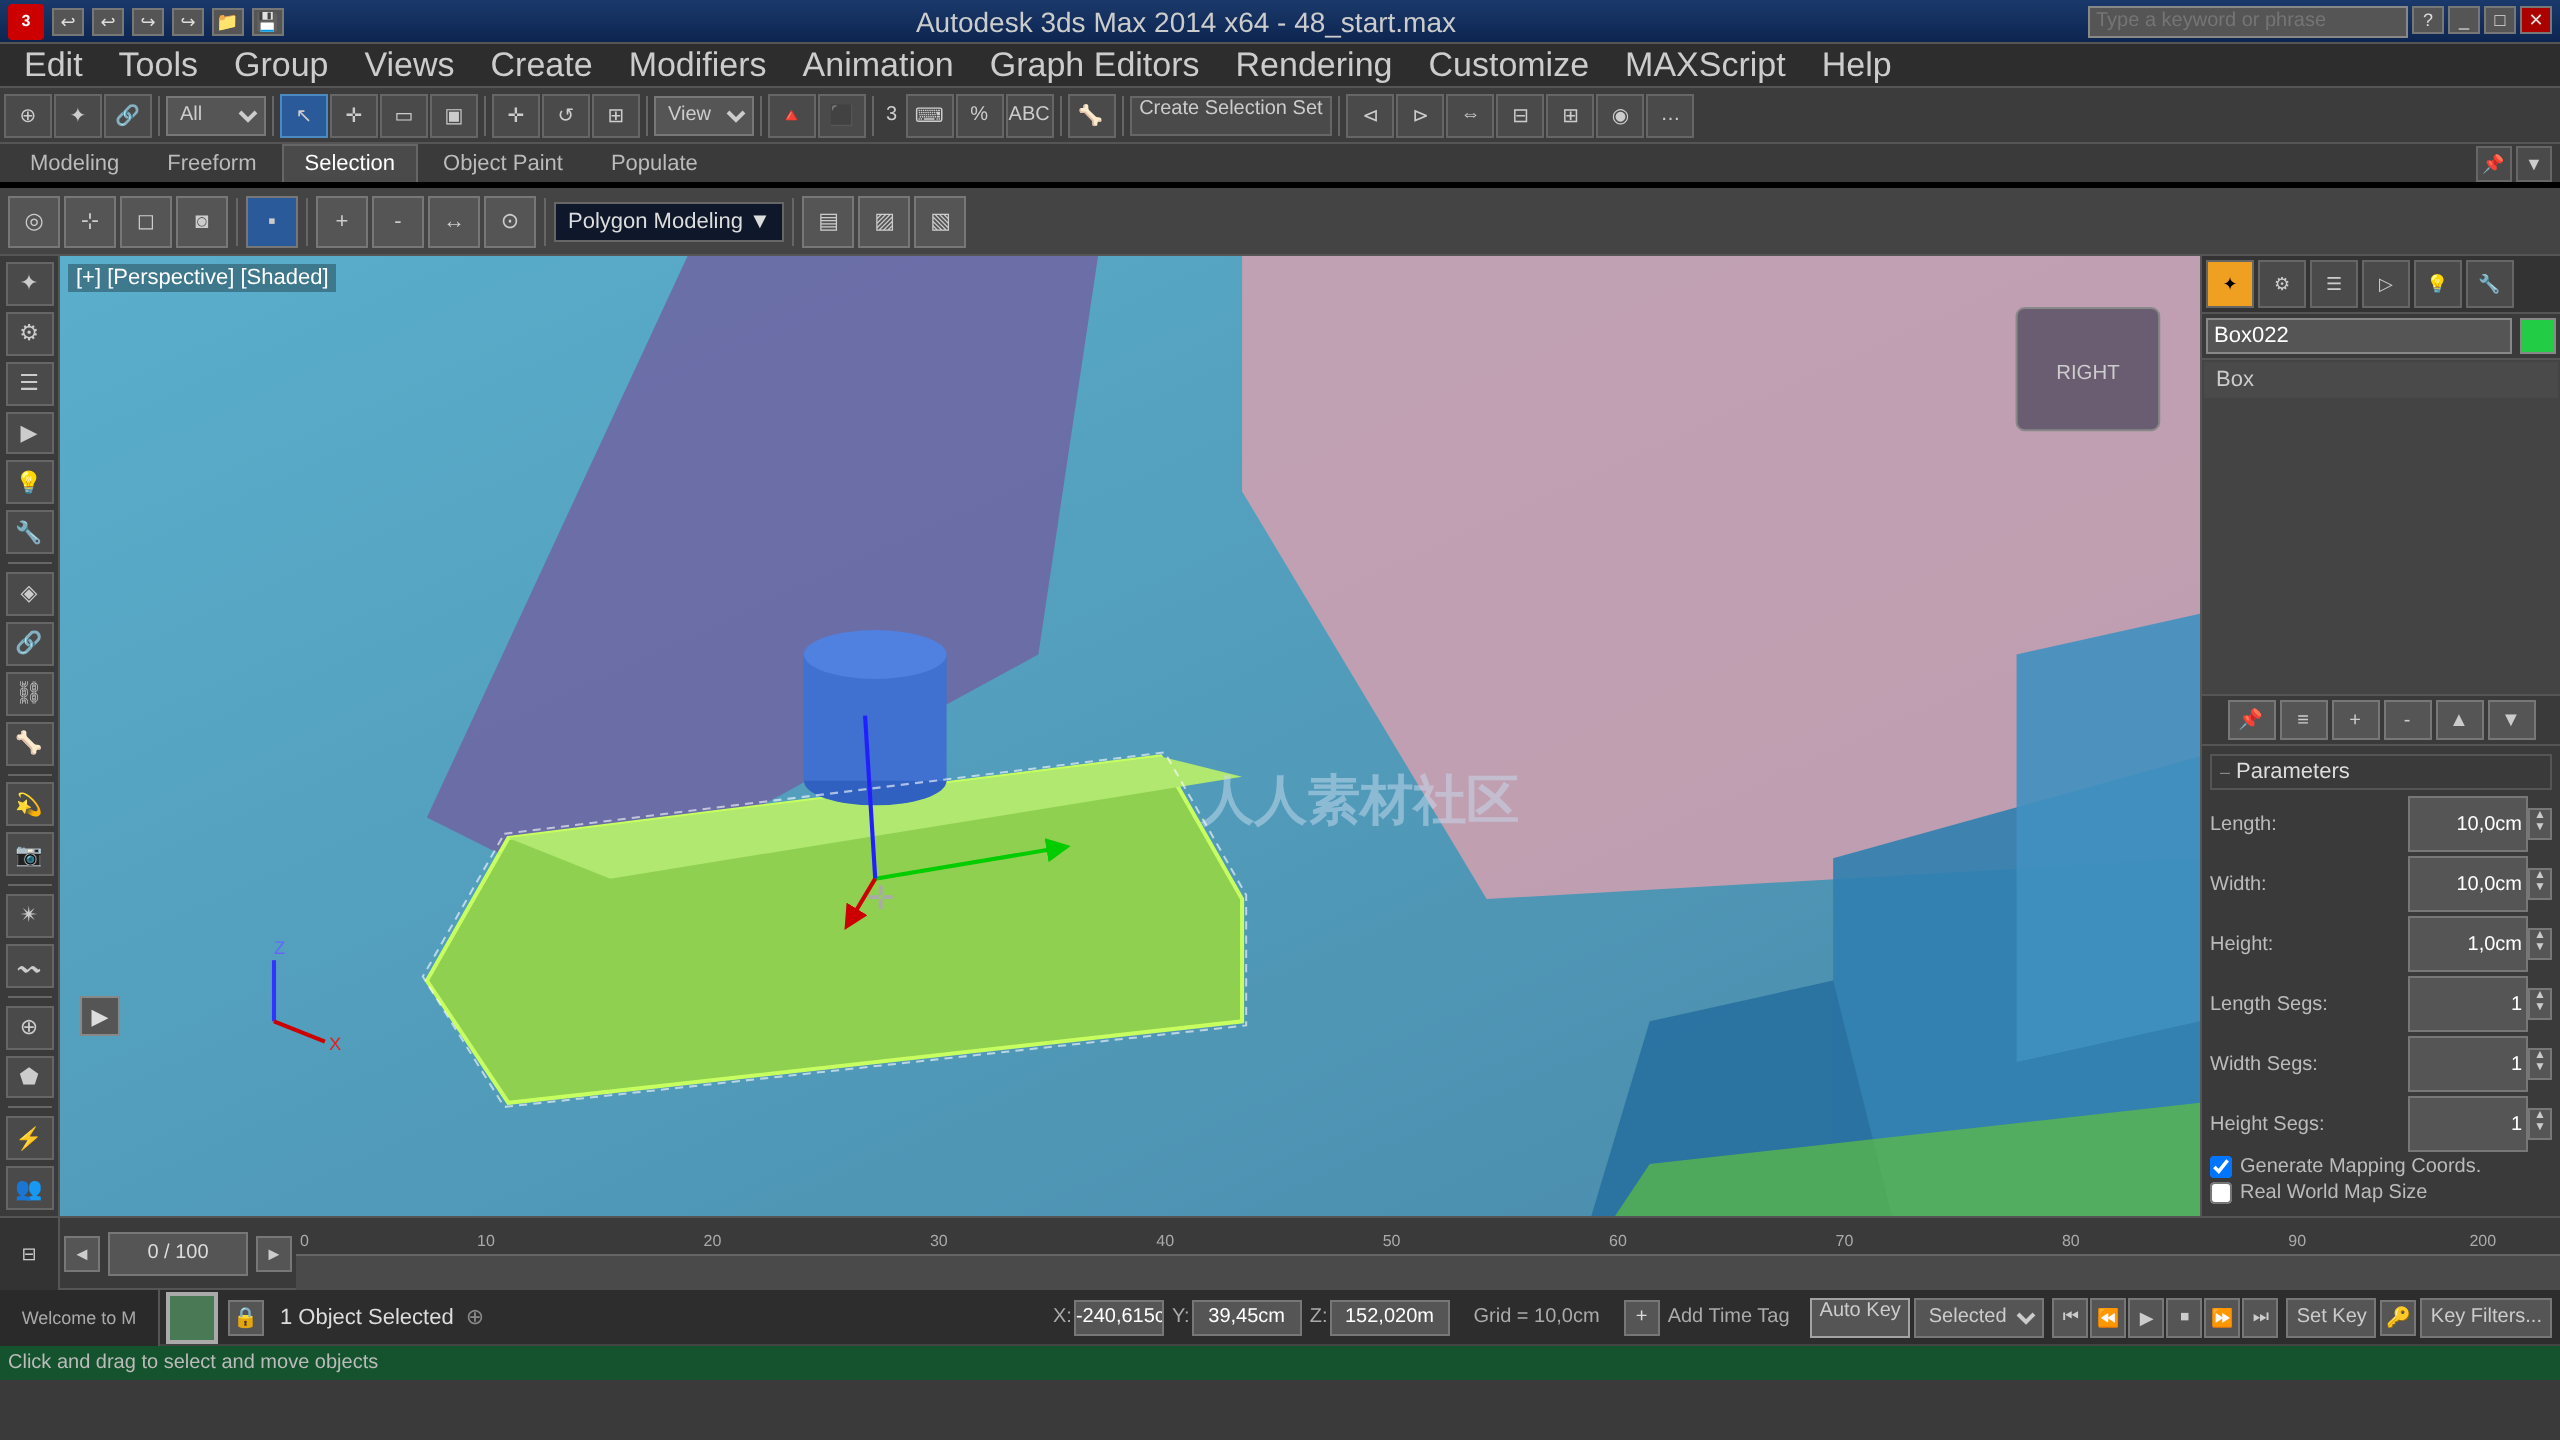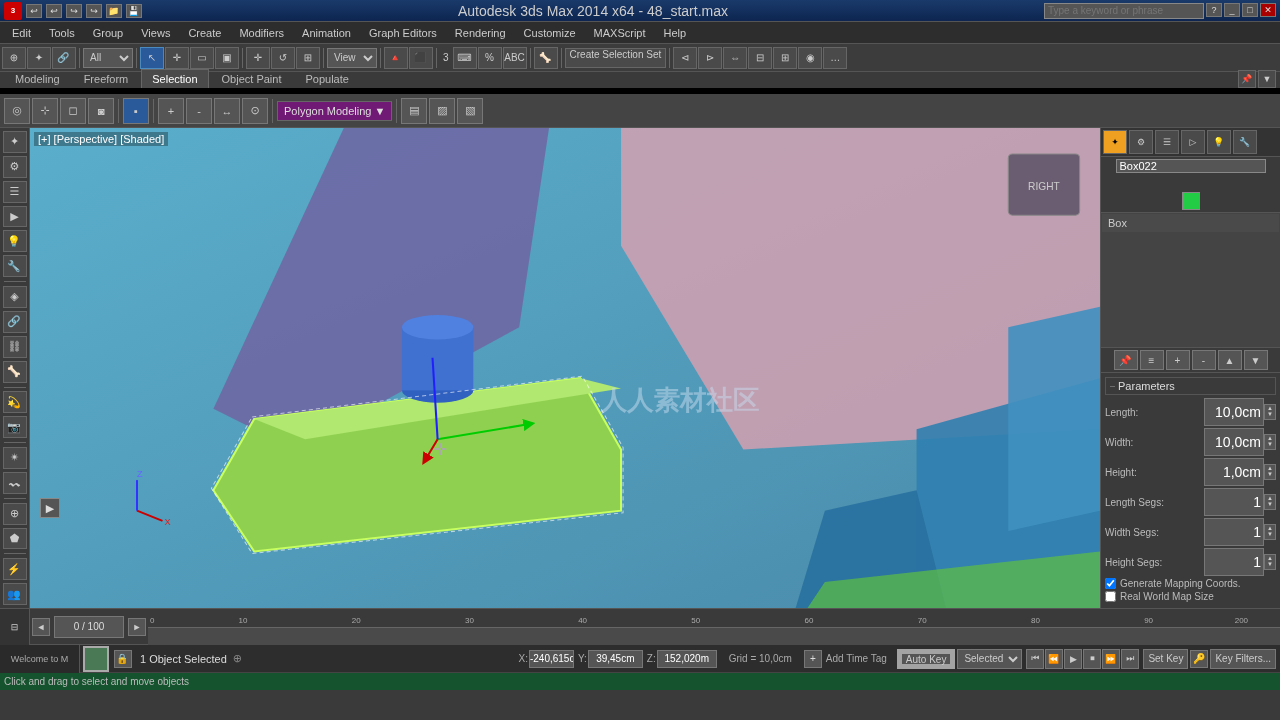--- a/index.html
+++ b/index.html
@@ -16,51 +16,51 @@
     #titlebar-controls { display: flex; gap: 2px; }
     .titlebar-btn { width: 16px; height: 14px; background: #555; border: 1px solid #777; display: flex; align-items: center; justify-content: center; font-size: 9px; cursor: pointer; color: #ddd; }
     .titlebar-btn.close { background: #a00; }
     .title-logo { width: 18px; height: 18px; background: #c00; border-radius: 2px; display: flex; align-items: center; justify-content: center; font-size: 8px; font-weight: bold; color: white; }
 
     
     #menubar {
       height: 22px; background: #2d2d2d; display: flex; align-items: center;
       border-bottom: 1px solid #555; padding: 0 4px; gap: 2px;
     }
-    .menu-item { padding: 2px 8px; color: #ccc; cursor: pointer; font-size: 11px; }
+    .menu-item { padding: 2px 8px; color: #ccc; cursor: pointer; font-size: 17px; }
 
     
     #toolbar1 {
       height: 28px; background: #3c3c3c; display: flex; align-items: center;
       border-bottom: 1px solid #555; padding: 0 2px; gap: 1px;
     }
     .tb-sep { width: 1px; height: 20px; background: #666; margin: 0 2px; }
     .tb-btn { width: 24px; height: 22px; background: #4a4a4a; border: 1px solid #666; display: flex; align-items: center; justify-content: center; cursor: pointer; color: #ccc; font-size: 10px; }
     .tb-btn.active { background: #2a5a9a; border-color: #4a8ac0; }
     .tb-dropdown { height: 20px; background: #555; border: 1px solid #777; color: #ccc; font-size: 10px; padding: 0 2px; cursor: pointer; }
     .tb-label { color: #ccc; font-size: 10px; padding: 0 3px; }
     .tb-wide-btn { height: 20px; background: #4a4a4a; border: 1px solid #666; color: #ccc; font-size: 10px; padding: 0 4px; cursor: pointer; white-space: nowrap; }
 
     
     #ribbon-tabs {
       height: 22px; background: #3a3a3a; display: flex; align-items: flex-end;
-      border-bottom: 6px solid #000000; padding: 0 4px;
+      border-bottom: 3px solid #000000; padding: 0 4px;
     }
     .ribbon-tab { padding: 3px 10px; color: #bbb; cursor: pointer; font-size: 11px; border: 1px solid transparent; border-bottom: none; margin-right: 2px; }
     .ribbon-tab.active { background: #4a4a4a; border-color: #666; color: #fff; }
 
     
     #subtoolbar {
       height: 34px; background: #444; display: flex; align-items: center;
       border-bottom: 1px solid #555; padding: 0 4px; gap: 2px;
     }
     .stb-btn { width: 26px; height: 26px; background: #555; border: 1px solid #777; display: flex; align-items: center; justify-content: center; cursor: pointer; color: #ccc; font-size: 11px; }
     .stb-btn.active { background: #2a5a9a; }
     .stb-sep { width: 1px; height: 24px; background: #666; margin: 0 2px; }
-    .poly-model-label { color: #ddd; font-size: 11px; padding: 0 6px; background: #701a75; border: 1px solid #666; height: 20px; display: flex; align-items: center; gap: 3px; }
+    .poly-model-label { color: #ddd; font-size: 11px; padding: 0 6px; background: #0f172a; border: 1px solid #666; height: 20px; display: flex; align-items: center; gap: 3px; }
 
     
     #main-area {
       display: flex; height: calc(720px - 22px - 22px - 28px - 22px - 34px - 36px - 28px);
     }
 
     
     #left-toolbar {
       width: 30px; background: #3a3a3a; border-right: 1px solid #555;
       display: flex; flex-direction: column; align-items: center; padding: 2px 0; gap: 1px;
@@ -78,33 +78,33 @@
     }
 
     
     #right-panel {
       width: 180px; background: #3a3a3a; border-left: 1px solid #555;
       display: flex; flex-direction: column;
     }
     #right-tabs { display: flex; background: #333; border-bottom: 1px solid #555; }
     .right-tab-btn { width: 24px; height: 24px; background: #4a4a4a; border: 1px solid #666; display: flex; align-items: center; justify-content: center; cursor: pointer; color: #ccc; font-size: 9px; }
     .right-tab-btn.active { background: #f0a020; color: #000; }
-    #object-name-bar { display: flex; align-items: center; padding: 2px; border-bottom: 1px solid #555; gap: 19px; flex-direction: column; }
+    #object-name-bar { display: flex; align-items: center; padding: 2px; border-bottom: 1px solid #555; gap: 4px; }
     #object-name { flex: 1; height: 18px; background: #555; border: 1px solid #888; color: #fff; padding: 0 3px; font-size: 11px; }
     #object-color { width: 18px; height: 18px; background: #22cc44; border: 1px solid #888; cursor: pointer; }
     #modifier-list-bar { padding: 3px 4px; border-bottom: 1px solid #555; }
     #modifier-dropdown { width: 100%; height: 18px; background: #555; border: 1px solid #888; color: #ccc; font-size: 11px; padding: 0 2px; }
     #modifier-stack { flex: 1; background: #444; border-bottom: 1px solid #555; min-height: 80px; }
     .modifier-item { padding: 3px 6px; color: #ccc; font-size: 11px; cursor: pointer; background: #4a4a4a; margin: 1px; }
     #modifier-btns { display: flex; gap: 2px; padding: 2px; border-bottom: 1px solid #555; justify-content: center; }
     .mod-btn { width: 24px; height: 20px; background: #555; border: 1px solid #777; color: #ccc; font-size: 10px; display: flex; align-items: center; justify-content: center; cursor: pointer; }
     #params-section { padding: 4px; }
     .param-row { display: flex; align-items: center; margin-bottom: 2px; }
     .param-label { color: #bbb; font-size: 10px; flex: 1; }
-    .param-input { width: 60px; height: 16px; background: #555; border: 1px solid #777; color: #fff; font-size: 14px; padding: 13px 2px; text-align: right; }
+    .param-input { width: 60px; height: 16px; background: #555; border: 1px solid #777; color: #fff; font-size: 10px; padding: 13px 2px; text-align: right; }
     .param-spinner { width: 12px; height: 16px; background: #555; border: 1px solid #777; display: flex; flex-direction: column; align-items: center; cursor: pointer; }
     .param-spinner-up, .param-spinner-dn { font-size: 6px; color: #ccc; }
     .section-collapse { display: flex; align-items: center; background: #3a3a3a; border: 1px solid #555; padding: 2px 4px; cursor: pointer; margin-bottom: 3px; }
     .section-collapse-icon { color: #888; margin-right: 3px; font-size: 9px; }
     #checkbox-row { display: flex; align-items: center; gap: 4px; margin-bottom: 2px; }
     #checkbox-row input { width: 11px; height: 11px; }
     #checkbox-row label { color: #bbb; font-size: 10px; }
 
     
     #timeline-bar {
@@ -125,21 +125,21 @@
       display: flex; align-items: center;
     }
     #status-left { width: 80px; background: #2a2a2a; height: 28px; display: flex; align-items: center; justify-content: center; border-right: 1px solid #555; }
     #status-select-info { flex: 1; padding: 0 6px; color: #ddd; font-size: 11px; display: flex; align-items: center; gap: 6px; }
     #status-coords { display: flex; align-items: center; gap: 4px; padding: 0 6px; }
     .coord-field { display: flex; align-items: center; gap: 1px; }
     .coord-label { color: #aaa; font-size: 10px; }
     .coord-value { width: 60px; height: 18px; background: #555; border: 1px solid #777; color: #fff; font-size: 10px; text-align: center; }
     #status-grid { padding: 0 6px; color: #aaa; font-size: 10px; }
     #status-right { display: flex; align-items: center; gap: 4px; padding: 0 6px; }
-    #auto-key { height: 20px; padding: 0 4px; background: #555; border: 5px solid #a3a3a3; color: #ccc; font-size: 10px; cursor: pointer; }
+    #auto-key { height: 20px; padding: 0 4px; background: #555; border: 1px solid #a3a3a3; color: #ccc; font-size: 10px; cursor: pointer; }
     #selected-dropdown { height: 20px; background: #555; border: 1px solid #777; color: #ccc; font-size: 10px; padding: 0 2px; cursor: pointer; }
     #playback-btns { display: flex; gap: 1px; }
     .play-btn { width: 18px; height: 20px; background: #555; border: 1px solid #777; color: #ccc; font-size: 9px; display: flex; align-items: center; justify-content: center; cursor: pointer; }
 
     
     #scene-svg { width: 100%; height: 100%; }
 
     
     #status-msg-bar {
       height: 18px; background: #14532d; border-top: 1px solid #444;

